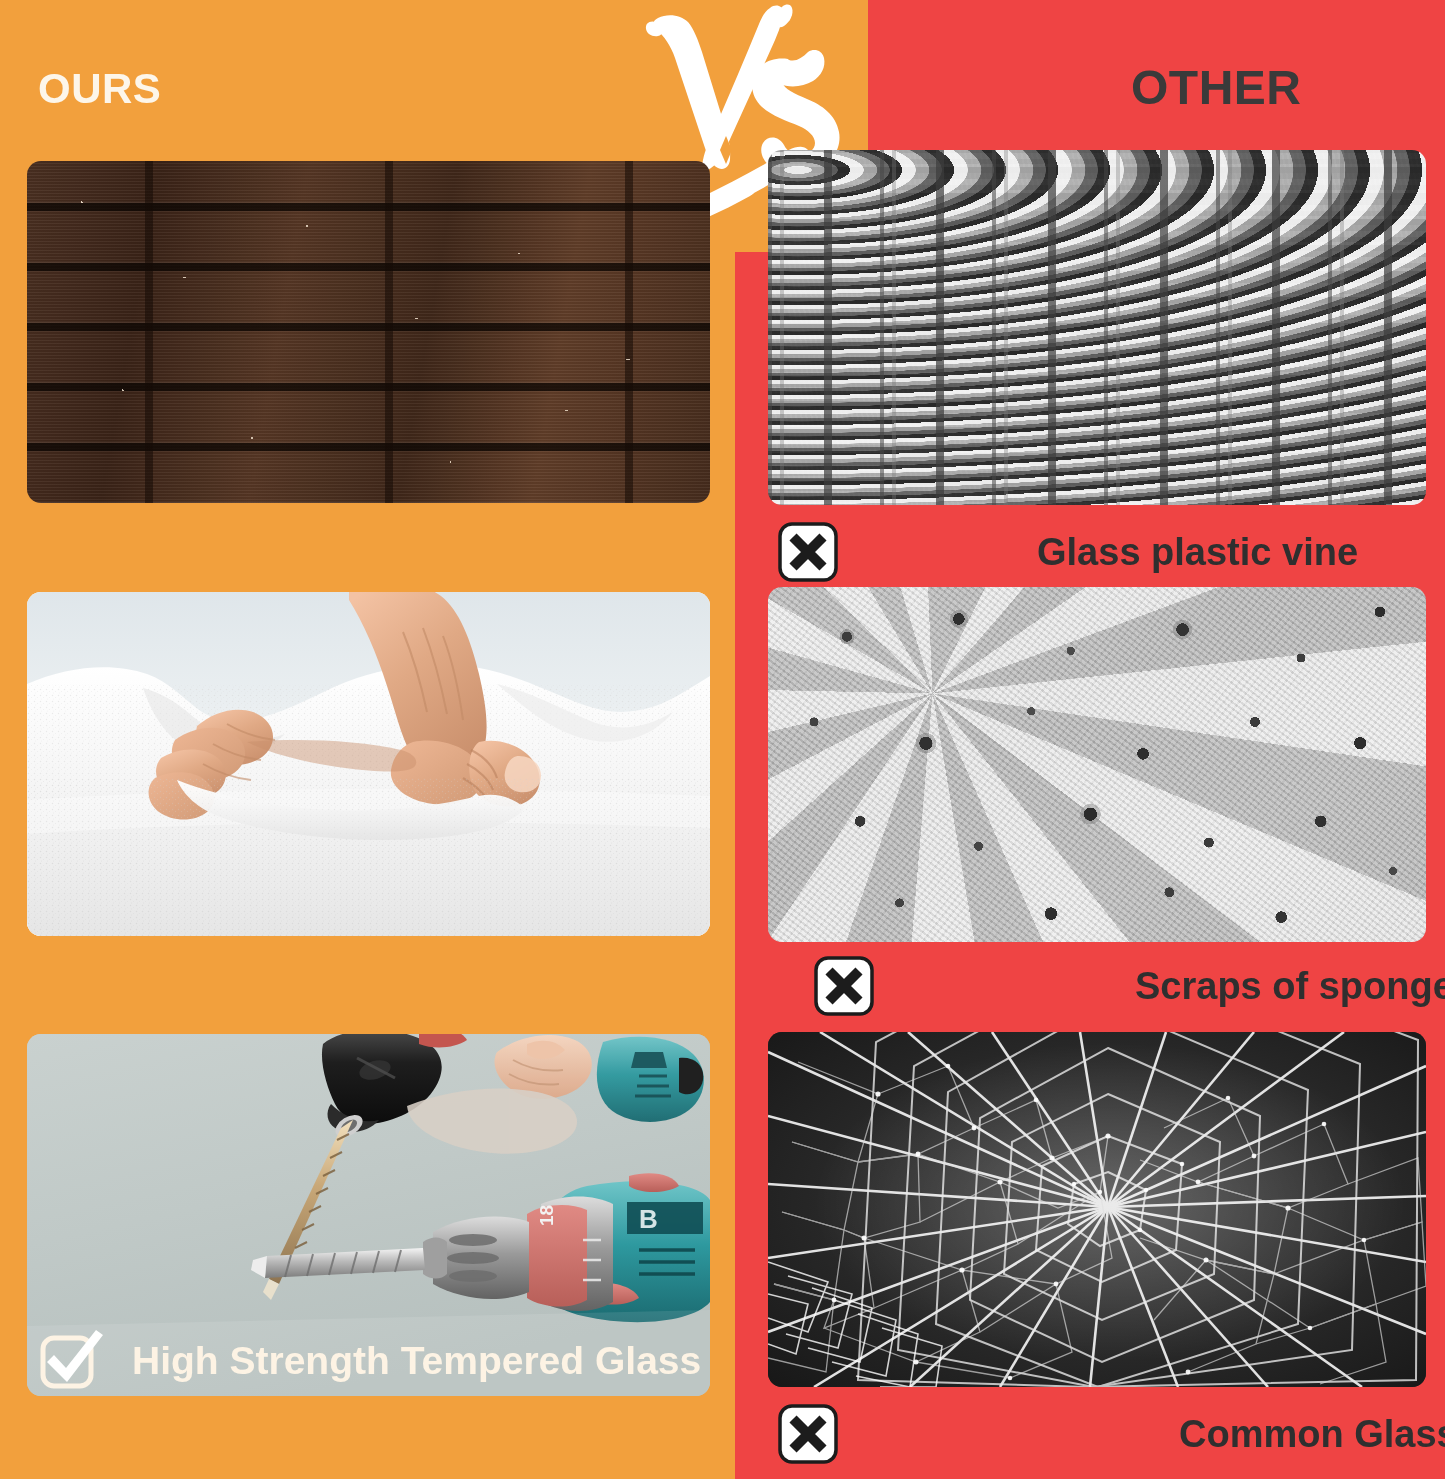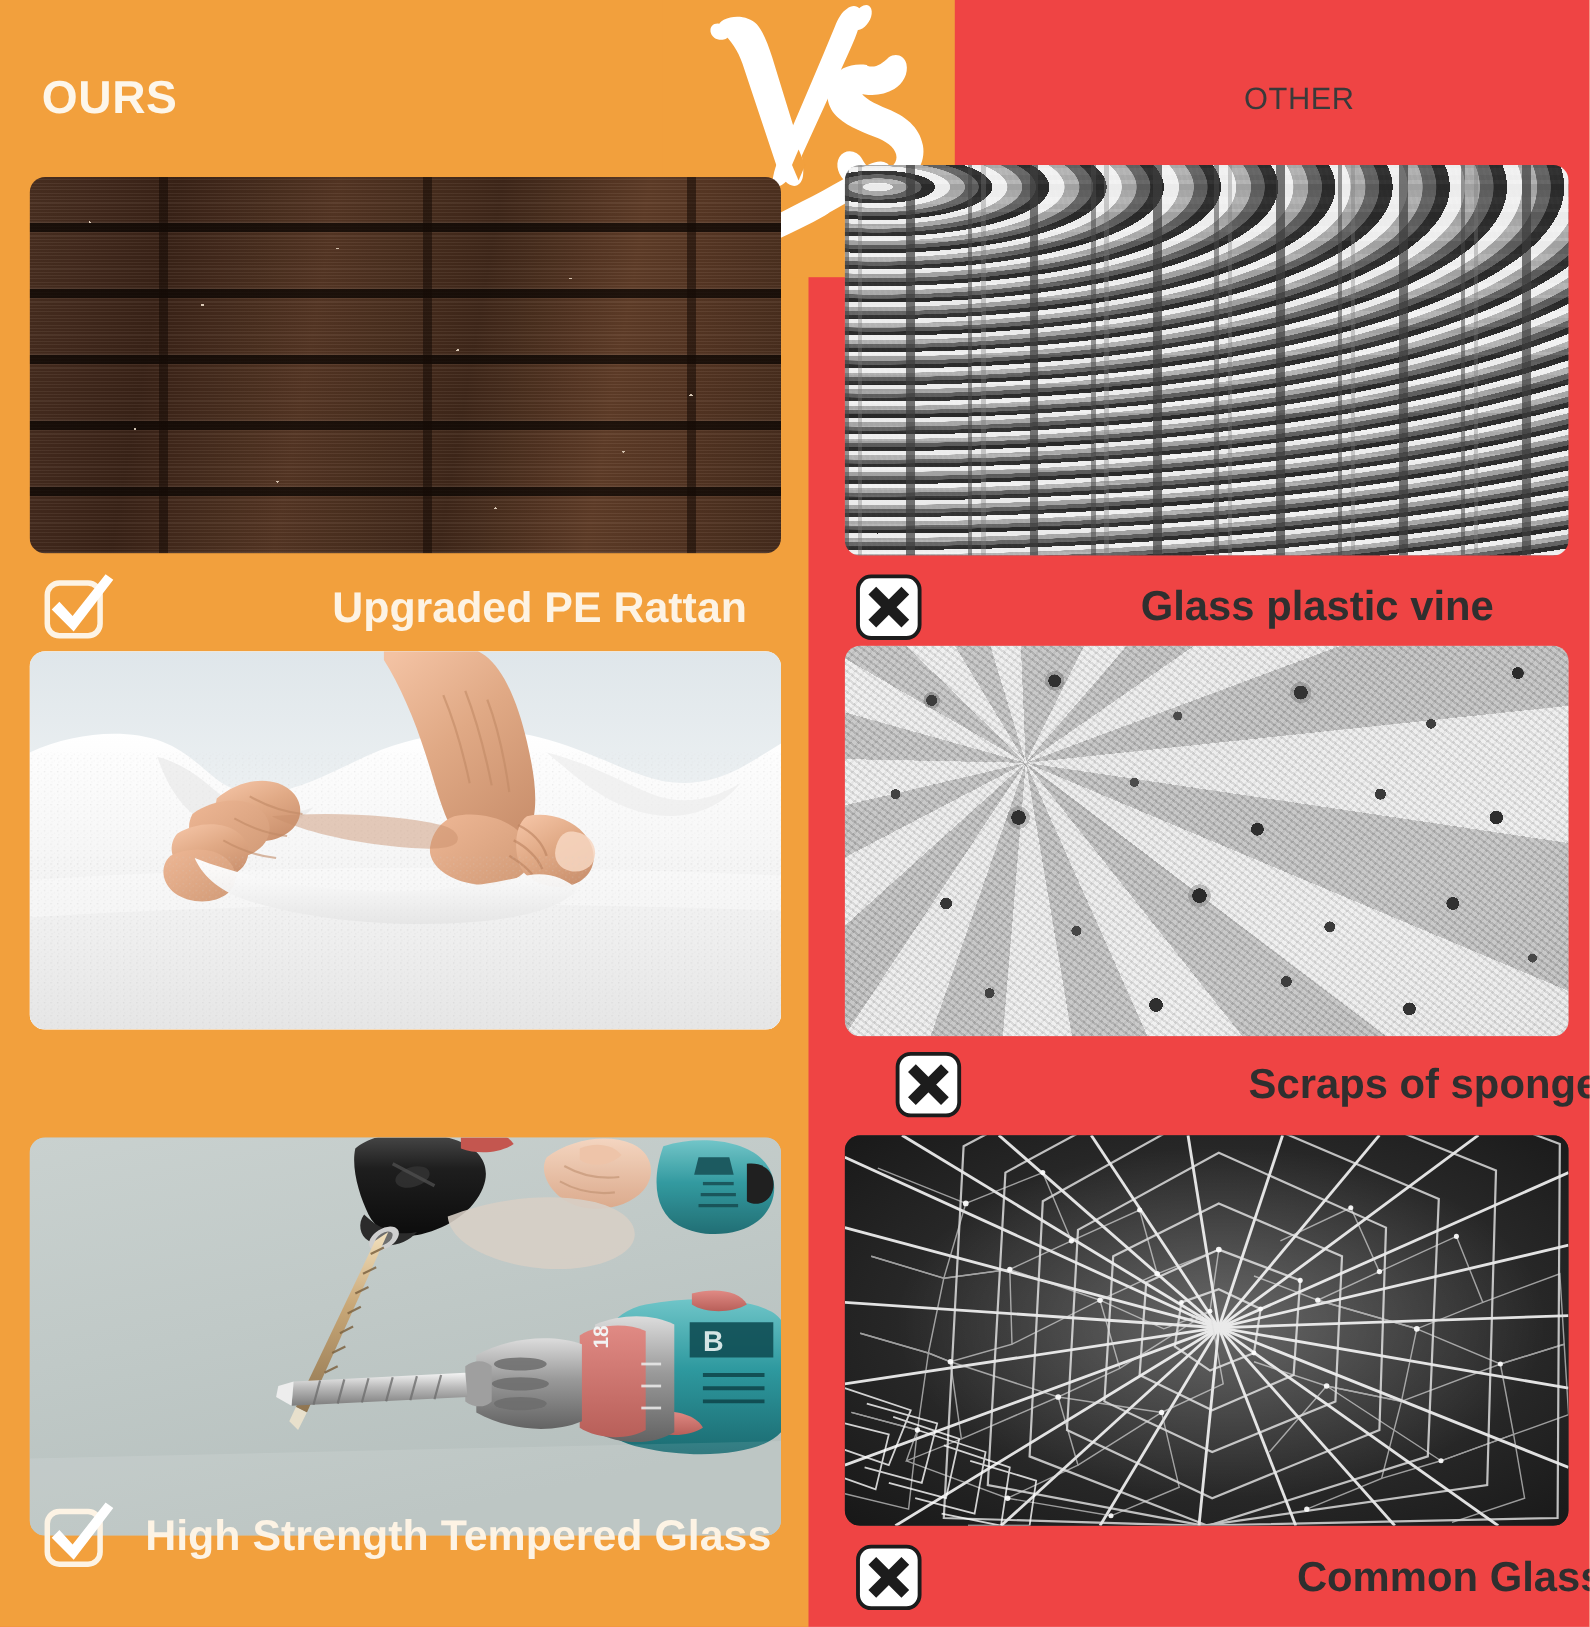--- a/index.html
+++ b/index.html
@@ -40,23 +40,23 @@
     font-size: 42px;
     font-weight: bold;
     color: #fdf6ea;
     letter-spacing: 0.5px;
     line-height: 1;
   }
 
   .other-title {
     position: absolute;
     left: 1131px;
-    top: 76px;
-    font-size: 28px;
-    font-weight: normal;
+    top: 64px;
+    font-size: 48px;
+    font-weight: bold;
     color: #3a3a3a;
     letter-spacing: 0.5px;
     line-height: 1;
   }
 
   
   .vs-badge {
     position: absolute;
     left: 602px;
     top: 0;
@@ -254,29 +254,20 @@
       <path fill="#ffffff" d="M54 22 C48 20 43 23 44 29 C45 34 50 37 56 36 C61 35 62 30 60 26 Z"></path>
 
       <path fill="#ffffff" d="M176 12 C180 4 188 2 190 8 C192 14 188 22 182 26 C177 29 173 26 174 21 Z"></path>
     </svg>
   </div>
 
   <div class="tile rattan" style="left:27px; top:161px; width:683px; height:342px;"></div>
 
   <div class="tile wicker" style="left:768px; top:150px; width:658px; height:355px;"></div>
 
-  <div class="caption-row" style="left:34px; top:516px; width:680px; height:72px;">
-    <span class="mark-icon">
-      <svg width="72" height="72" viewBox="0 0 72 72">
-        <rect x="9" y="14" width="48" height="48" rx="11" ry="11" fill="none" stroke="#fdf3e4" stroke-width="5"></rect>
-        <path d="M13 38 L20 31 L32 44 L62 6 L69 11 L33 58 Z" fill="#ffffff"></path>
-      </svg>
-    </span>
-    <span class="caption-text caption-ours" style="margin-left:196px;">Upgraded PE Rattan</span>
-  </div>
 
   <div class="caption-row" style="left:775px; top:516px; width:650px; height:72px;">
     <span class="mark-icon">
       <svg width="66" height="66" viewBox="0 0 66 66">
         <rect x="5" y="5" width="56" height="56" rx="12" ry="12" fill="#ffffff" stroke="#1c1c1c" stroke-width="3.5"></rect>
         <path d="M18 18 L48 48 M48 18 L18 48" stroke="#1c1c1c" stroke-width="10" stroke-linecap="butt"></path>
       </svg>
     </span>
     <span class="caption-text caption-other" style="margin-left:196px;">Glass plastic vine</span>
   </div>
@@ -647,21 +638,21 @@
         <path d="M66 268 L128 288 L118 344 L64 330"></path>
         <path d="M90 282 L150 302 L142 355 L88 344"></path>
         <path d="M114 296 L174 314 L168 355 L112 355"></path>
         <path d="M0 262 L40 272 L28 322 L0 312"></path>
       </g>
 
       <rect width="658" height="355" fill="url(#glowCenter)"></rect>
     </svg>
   </div>
 
-  <div class="caption-row" style="left:34px; top:1324px; width:690px; height:72px;margin-top:36px;">
+  <div class="caption-row" style="left:34px; top:1324px; width:690px; height:72px;">
     <span class="mark-icon">
       <svg width="72" height="72" viewBox="0 0 72 72">
         <rect x="9" y="14" width="48" height="48" rx="11" ry="11" fill="none" stroke="#fdf3e4" stroke-width="5"></rect>
         <path d="M13 38 L20 31 L32 44 L62 6 L69 11 L33 58 Z" fill="#ffffff"></path>
       </svg>
     </span>
     <span class="caption-text caption-ours" style="margin-left:26px;">High Strength Tempered Glass</span>
   </div>
 
   <div class="caption-row" style="left:775px; top:1398px; width:650px; height:72px;">

